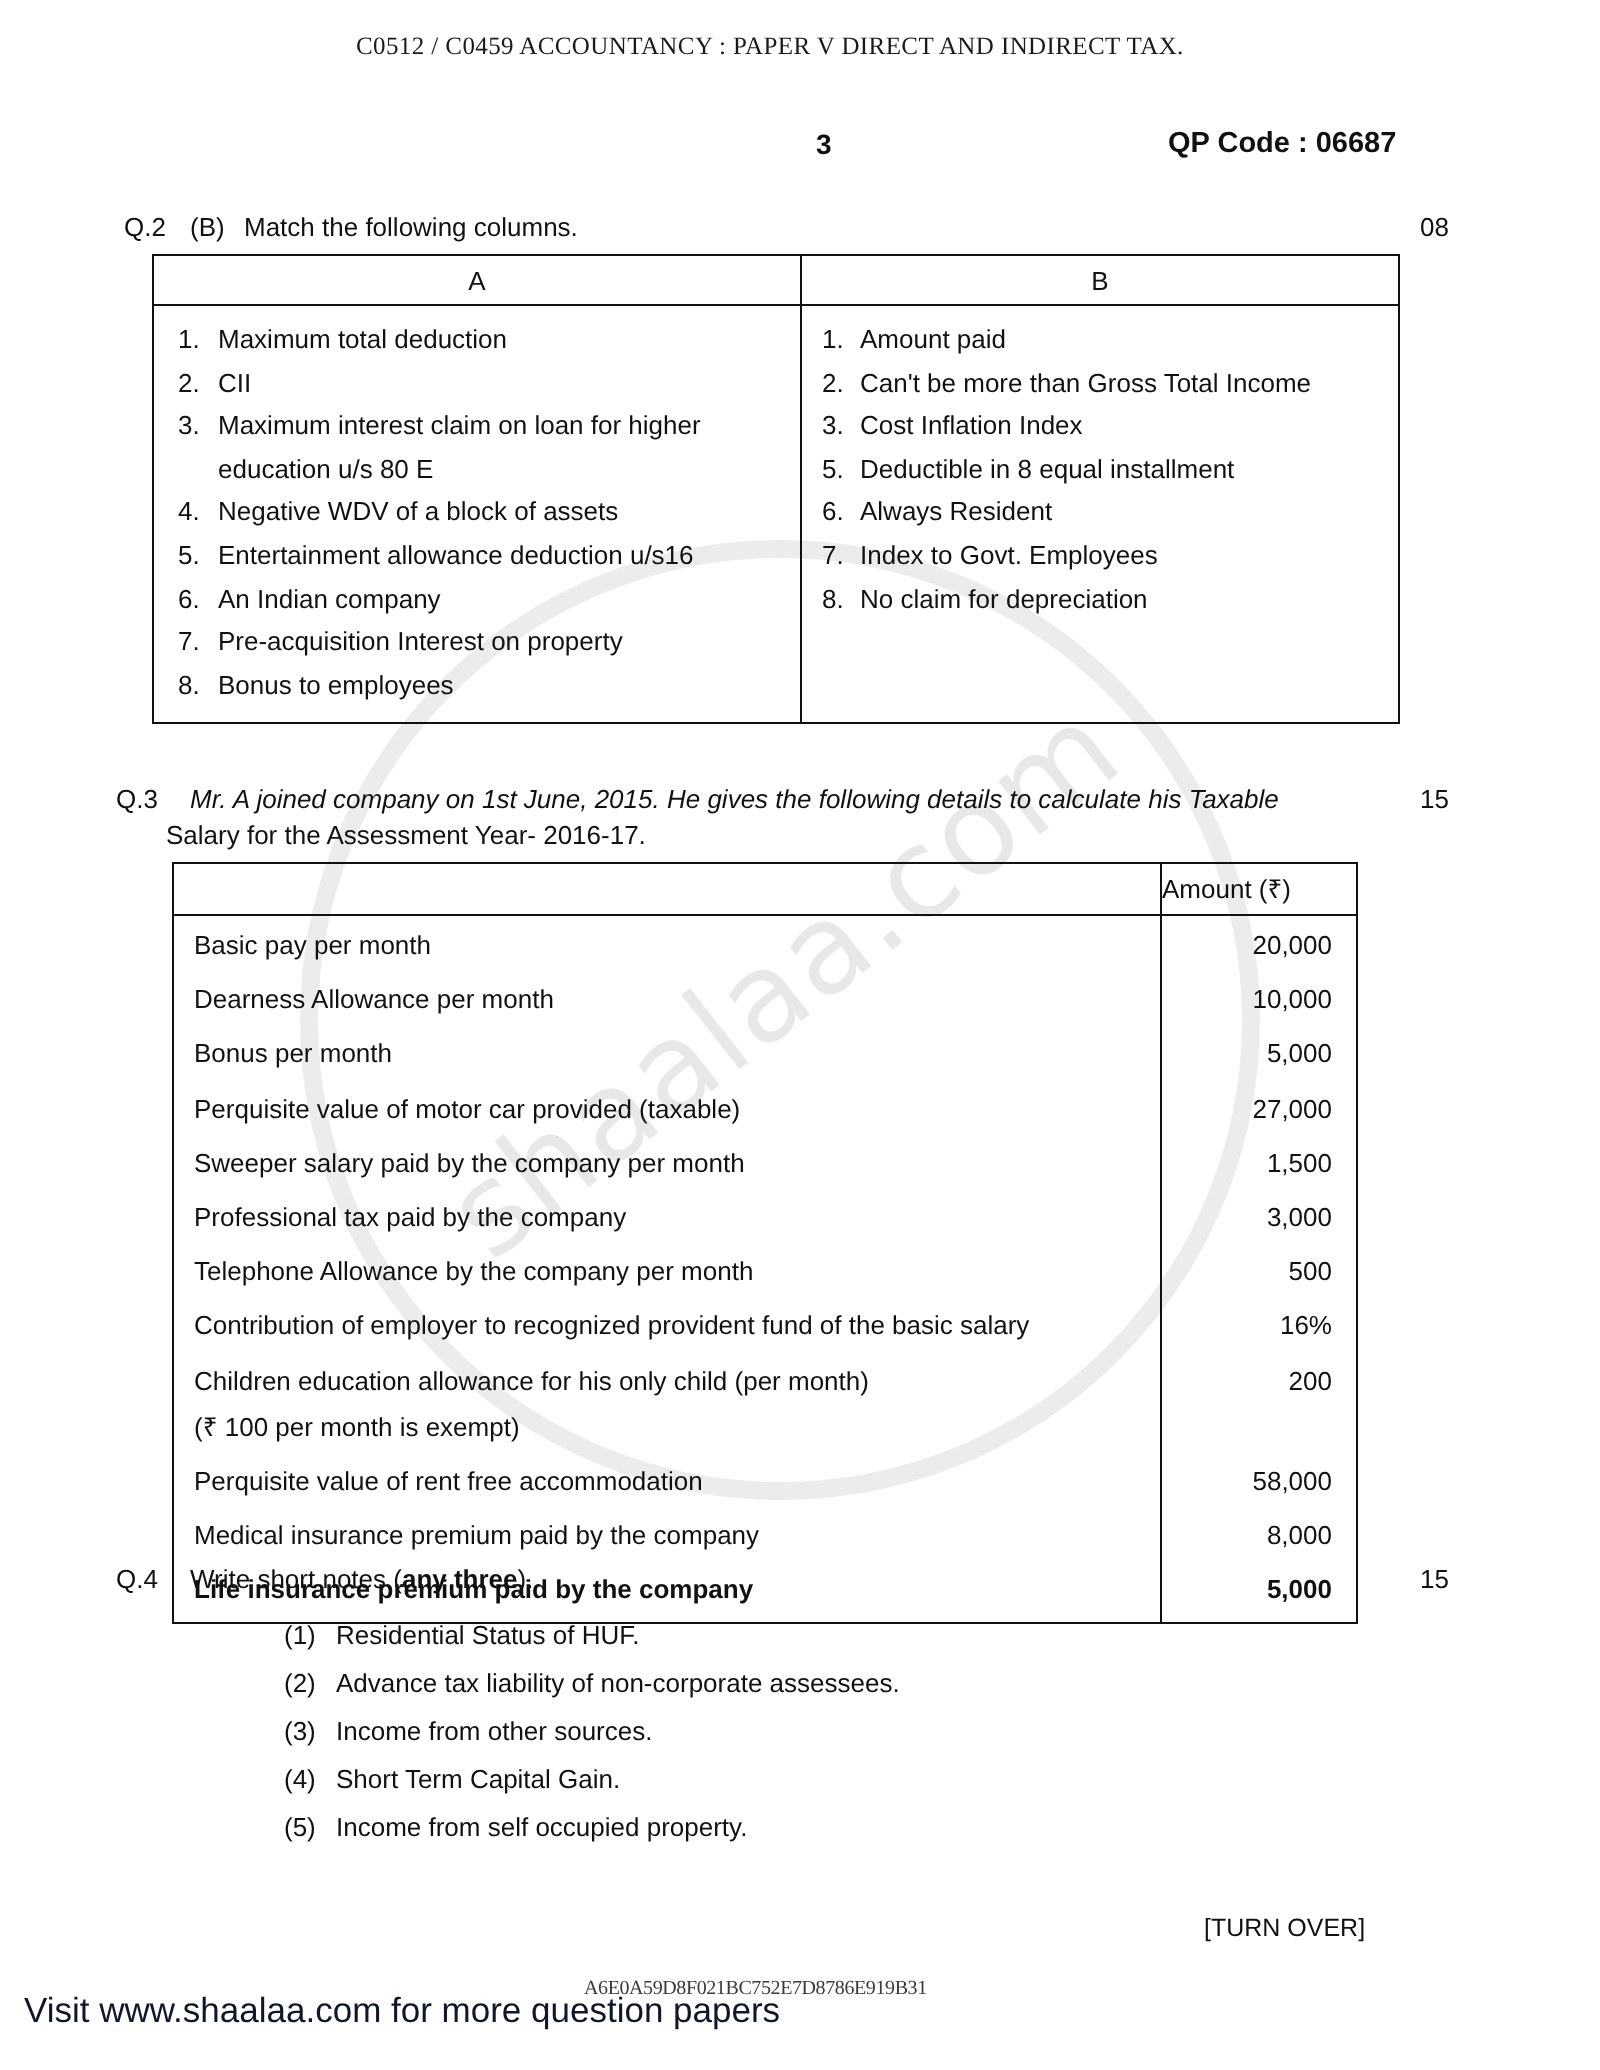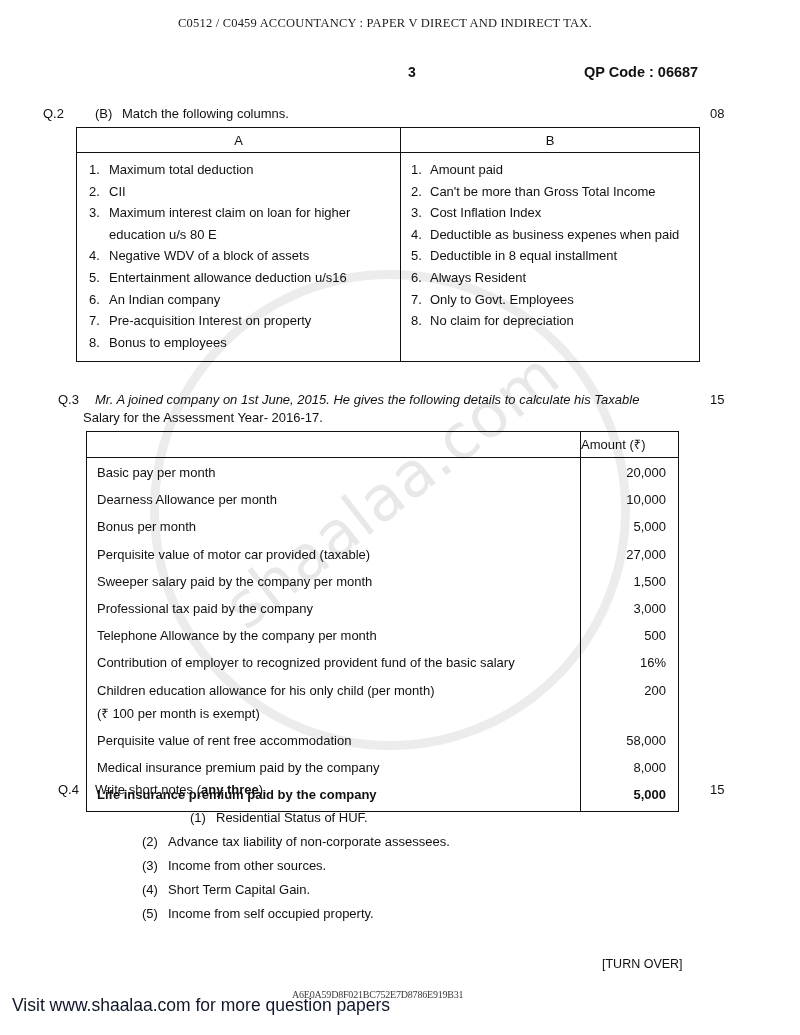--- a/index.html
+++ b/index.html
@@ -211,21 +211,21 @@
   <div class="ring"></div>
   <div class="wm-text">shaalaa.com</div>
 </div>
 
 <div id="page">
 
   <div class="hdr-course">C0512 / C0459   ACCOUNTANCY : PAPER V  DIRECT AND INDIRECT TAX.</div>
   <div class="pageno">3</div>
   <div class="qpcode">QP Code : 06687</div>
 
-  <div class="qlabel" style="left:43px; top:106px;">Q.2</div>
+  <div class="qlabel" style="left:62px; top:106px;">Q.2</div>
   <div class="qtext" style="left:95px; top:106px;">(B)</div>
   <div class="qtext" style="left:122px; top:106px;">Match the following columns.</div>
   <div class="marks" style="left:710px; top:106px;">08</div>
 
   <div id="match-table">
     <div class="head">
       <div class="col-a colhead">A</div>
       <div class="col-b colhead">B</div>
     </div>
     <div class="body">
@@ -239,24 +239,23 @@
           <li><span class="num">6.</span><span class="txt">An Indian company</span></li>
           <li><span class="num">7.</span><span class="txt">Pre-acquisition Interest on property</span></li>
           <li><span class="num">8.</span><span class="txt">Bonus to employees</span></li>
         </ol>
       </div>
       <div class="col-b">
         <ol>
           <li><span class="num">1.</span><span class="txt">Amount paid</span></li>
           <li><span class="num">2.</span><span class="txt">Can't be more than Gross Total Income</span></li>
           <li><span class="num">3.</span><span class="txt">Cost Inflation Index</span></li>
-          <li><span class="num">4.</span><span class="txt">Deductible as business expenes when paid</span></li>
           <li><span class="num">5.</span><span class="txt">Deductible in 8 equal installment</span></li>
           <li><span class="num">6.</span><span class="txt">Always Resident</span></li>
-          <li><span class="num">7.</span><span class="txt">Only to Govt. Employees</span></li>
+          <li><span class="num">7.</span><span class="txt">Index to Govt. Employees</span></li>
           <li><span class="num">8.</span><span class="txt">No claim for depreciation</span></li>
         </ol>
       </div>
     </div>
   </div>
 
   <div class="qlabel" style="left:58px; top:392px;">Q.3</div>
   <div class="qtext" style="left:95px; top:392px;font-style:italic;">Mr. A joined company on 1st June, 2015. He gives the following details to calculate his Taxable</div>
   <div class="qtext" style="left:83px; top:410px;">Salary   for the Assessment Year- 2016-17.</div>
   <div class="marks" style="left:710px; top:392px;">15</div>
@@ -317,21 +316,21 @@
     <div class="row data-row">
       <div class="c-desc pad-bot">Life insurance premium paid by the company</div>
       <div class="c-amt pad-bot">5,000</div>
     </div>
   </div>
 
   <div class="qlabel" style="left:58px; top:782px;">Q.4</div>
   <div class="qtext" style="left:95px; top:782px;"><span>Write short notes (</span><span class="bold">any three</span><span>).</span></div>
   <div class="marks" style="left:710px; top:782px;">15</div>
 
-  <div class="q4-item" style="left:142px; top:810px;margin-left:48px;"><span class="num">(1)</span><span>Residential Status of HUF.</span></div>
+  <div class="q4-item" style="left:142px; top:810px;"><span class="num">(1)</span><span>Residential Status of HUF.</span></div>
   <div class="q4-item" style="left:142px; top:834px;"><span class="num">(2)</span><span>Advance tax liability of non-corporate assessees.</span></div>
   <div class="q4-item" style="left:142px; top:858px;"><span class="num">(3)</span><span>Income from other sources.</span></div>
   <div class="q4-item" style="left:142px; top:882px;"><span class="num">(4)</span><span>Short Term Capital Gain.</span></div>
   <div class="q4-item" style="left:142px; top:906px;"><span class="num">(5)</span><span>Income from self occupied property.</span></div>
 
   <div class="turnover">[TURN  OVER]</div>
   <div class="hashcode">A6E0A59D8F021BC752E7D8786E919B31</div>
   <div class="visit-banner">Visit www.shaalaa.com for more question papers</div>
 
 </div>

